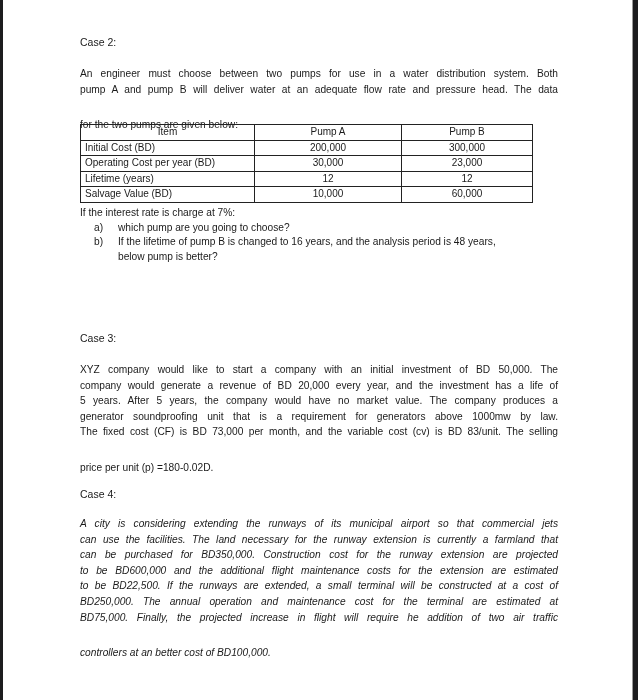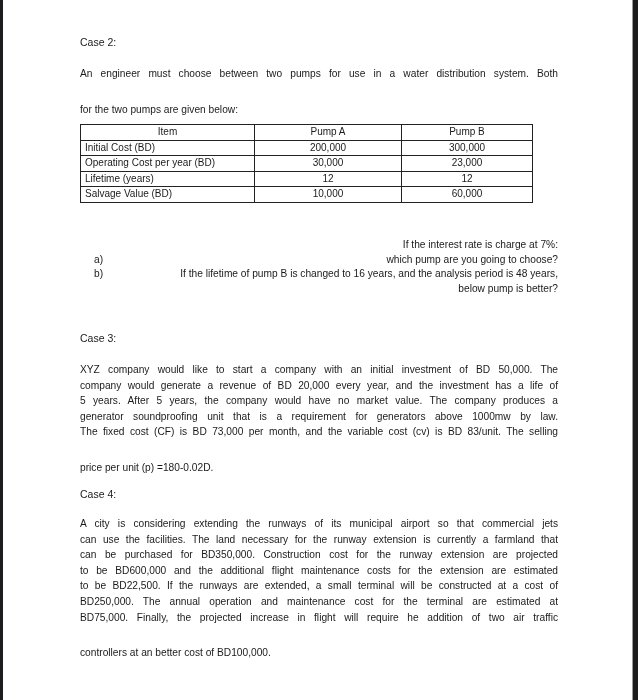--- a/index.html
+++ b/index.html
@@ -80,25 +80,24 @@
     }
     .pump-table td.c1 { width: 165px; text-align: left; }
     .pump-table td.c2 { width: 138px; text-align: center; border-left: 1.5px solid #222; border-right: 1.5px solid #222; }
     .pump-table td.c3 { text-align: center; }
     .pump-table tr.hdr td.c1 { text-align: center; }
 
     
     .questions {
       position: absolute;
       left: 0;
-      top: 238px;
+      top: 206px;
       width: 478px;
       font-size: 10.2px;
       line-height: 14.6px;
-      text-align: right;
     }
     .q-intro { display: block; }
     .q-item {
       position: relative;
       padding-left: 38px;
     }
     .q-item .q-marker {
       position: absolute;
       left: 14px;
       top: 0;
@@ -110,20 +109,21 @@
 
 <div class="edge-left"></div>
 <div class="edge-right"></div>
 
 <div class="page">
 
   <div class="heading" style="top:35px;">Case 2:</div>
 
   <div class="para" style="top:66px;">
     <span class="ln">An engineer must choose between two pumps for use in a water distribution system. Both</span>
+    <span class="ln">pump A and pump B will deliver water at an adequate flow rate and pressure head. The data</span>
     <span class="ln last">for the two pumps are given below:</span>
   </div>
 
   <table class="pump-table">
     <tbody>
         <tr class="hdr">
       <td class="c1">Item</td>
       <td class="c2">Pump A</td>
       <td class="c3">Pump B</td>
     </tr>
@@ -169,21 +169,21 @@
     <span class="ln">XYZ company would like to start a company with an initial investment of BD 50,000. The</span>
     <span class="ln">company would generate a revenue of BD 20,000 every year, and the investment has a life of</span>
     <span class="ln">5 years. After 5 years, the company would have no market value. The company produces a</span>
     <span class="ln">generator soundproofing unit that is a requirement for generators above 1000mw by law.</span>
     <span class="ln">The fixed cost (CF) is BD 73,000 per month, and the variable cost (cv) is BD 83/unit. The selling</span>
     <span class="ln last">price per unit (p) =180-0.02D.</span>
   </div>
 
   <div class="heading" style="top:487px;">Case 4:</div>
 
-  <div class="para" style="top:516px;">
+  <div class="para" style="top:516px;font-style:italic;">
     <span class="ln">A city is considering extending the runways of its municipal airport so that commercial jets</span>
     <span class="ln">can use the facilities. The land necessary for the runway extension is currently a farmland that</span>
     <span class="ln">can be purchased for BD350,000. Construction cost for the runway extension are projected</span>
     <span class="ln">to be BD600,000 and the additional flight maintenance costs for the extension are estimated</span>
     <span class="ln">to be BD22,500. If the runways are extended, a small terminal will be constructed at a cost of</span>
     <span class="ln">BD250,000. The annual operation and maintenance cost for the terminal are estimated at</span>
     <span class="ln">BD75,000. Finally, the projected increase in flight will require he addition of two air traffic</span>
     <span class="ln last">controllers at an better cost of BD100,000.</span>
   </div>
 

